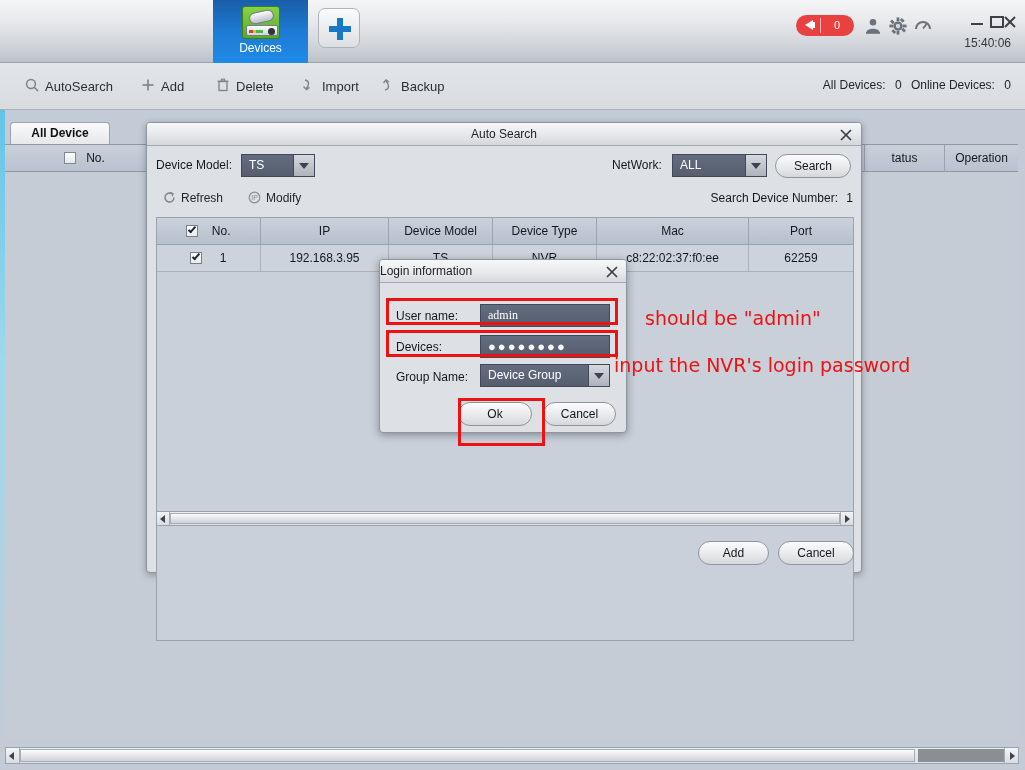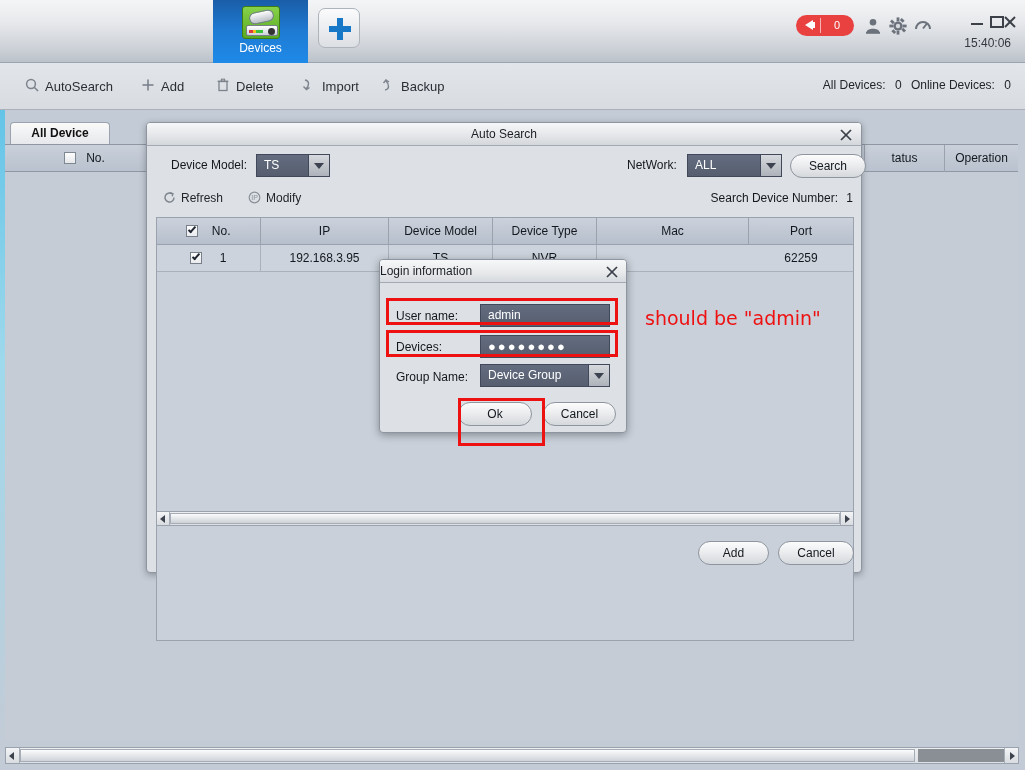--- a/index.html
+++ b/index.html
@@ -163,21 +163,21 @@
   .dlg-auto .dlg-title {
     position: absolute; left: 0; top: 0; width: 100%; height: 23px;
     background: linear-gradient(180deg,#f6f7f8 0%, #e5e7ea 55%, #d4d7db 100%);
     border-bottom: 1px solid #a2a9b3;
     border-top-left-radius: 3px; border-top-right-radius: 3px;
     text-align: center; font-size: 12px; line-height: 23px; color: #1b1f25;
   }
   .dlg-auto .dlg-x {
     position: absolute; right: 7px; top: 4px; width: 16px; height: 16px; cursor: pointer;
   }
-  .row-model { position: absolute; left: 0; top: 23px; width: 100%; height: 37px; margin-left: 15px; }
+  .row-model { position: absolute; left: 0; top: 23px; width: 100%; height: 37px; }
   .lbl { position: absolute; font-size: 12px; color: #14181e; line-height: 14px; }
 
   .ddown {
     position: absolute; height: 23px;
     background: linear-gradient(180deg,#646d80,#555d6e);
     border: 1px solid #41485a;
     cursor: pointer;
   }
   .ddown .dval {
     position: absolute; left: 7px; top: 0; right: 24px; height: 21px; line-height: 21px;
@@ -291,21 +291,21 @@
     text-align: left; font-size: 12px; line-height: 23px; color: #1b1f25;
   }
   .tfield {
     position: absolute; height: 23px;
     background: linear-gradient(180deg,#646d80,#555d6e);
     border: 1px solid #41485a;
     cursor: text;
   }
   .tfield .tv {
     position: absolute; left: 7px; top: 0; right: 4px; height: 21px; line-height: 21px;
-    font-size: 12px; color: #ffffff; overflow: hidden; white-space: nowrap;
+    font-size: 12px; color: #ffffff; overflow: hidden; white-space: nowrap; font-family: Liberation Serif, serif;
   }
   .tfield .tv.pw { letter-spacing: 2px; font-size: 13px; }
 
   
   .redbox {
     position: absolute; border: 3px solid #ee1111; background: transparent;
     pointer-events: none;
   }
   .redtext {
     position: absolute; color: #ee1111; font-size: 19px; white-space: nowrap;
@@ -554,20 +554,21 @@
       </div>
 
       <div class="grid-row">
         <div class="gc" style="left:0; width:104px;">
           <span class="cb checked"><i></i></span>
           <span style="margin-left:14px;">1</span>
         </div>
         <div class="gc" style="left:104px; width:128px;">192.168.3.95</div>
         <div class="gc" style="left:232px; width:104px;">TS</div>
         <div class="gc" style="left:336px; width:104px;">NVR</div>
+        <div class="gc" style="left:440px; width:152px;">c8:22:02:37:f0:ee</div>
         <div class="gc" style="left:592px; width:104px; border-right:none;">62259</div>
       </div>
 
       <div class="grid-blank"></div>
     </div>
 
     <div class="hscroll">
       <span class="ar l">
           <i></i>
         </span>
@@ -610,20 +611,21 @@
 
     <div class="btn" style="left:78px; top:142px; width:74px;">Ok</div>
     <div class="btn" style="left:163px; top:142px; width:73px;">Cancel</div>
   </div>
 
   <div class="redbox" style="left:386px; top:298px; width:232px; height:27px;"></div>
   <div class="redbox" style="left:386px; top:330px; width:232px; height:27px;"></div>
   <div class="redbox" style="left:458px; top:398px; width:87px; height:48px;"></div>
 
   <div class="redtext" style="left:645px; top:307px;">should be "admin"</div>
+  <div class="redtext" style="left:614px; top:354px;">input the NVR's login password</div>
 
   <div class="page-scroll">
     <span class="ar l">
         <i></i>
       </span>
     <span class="track-dark"></span>
     <span class="thumb"></span>
     <span class="ar r">
         <i></i>
       </span>

